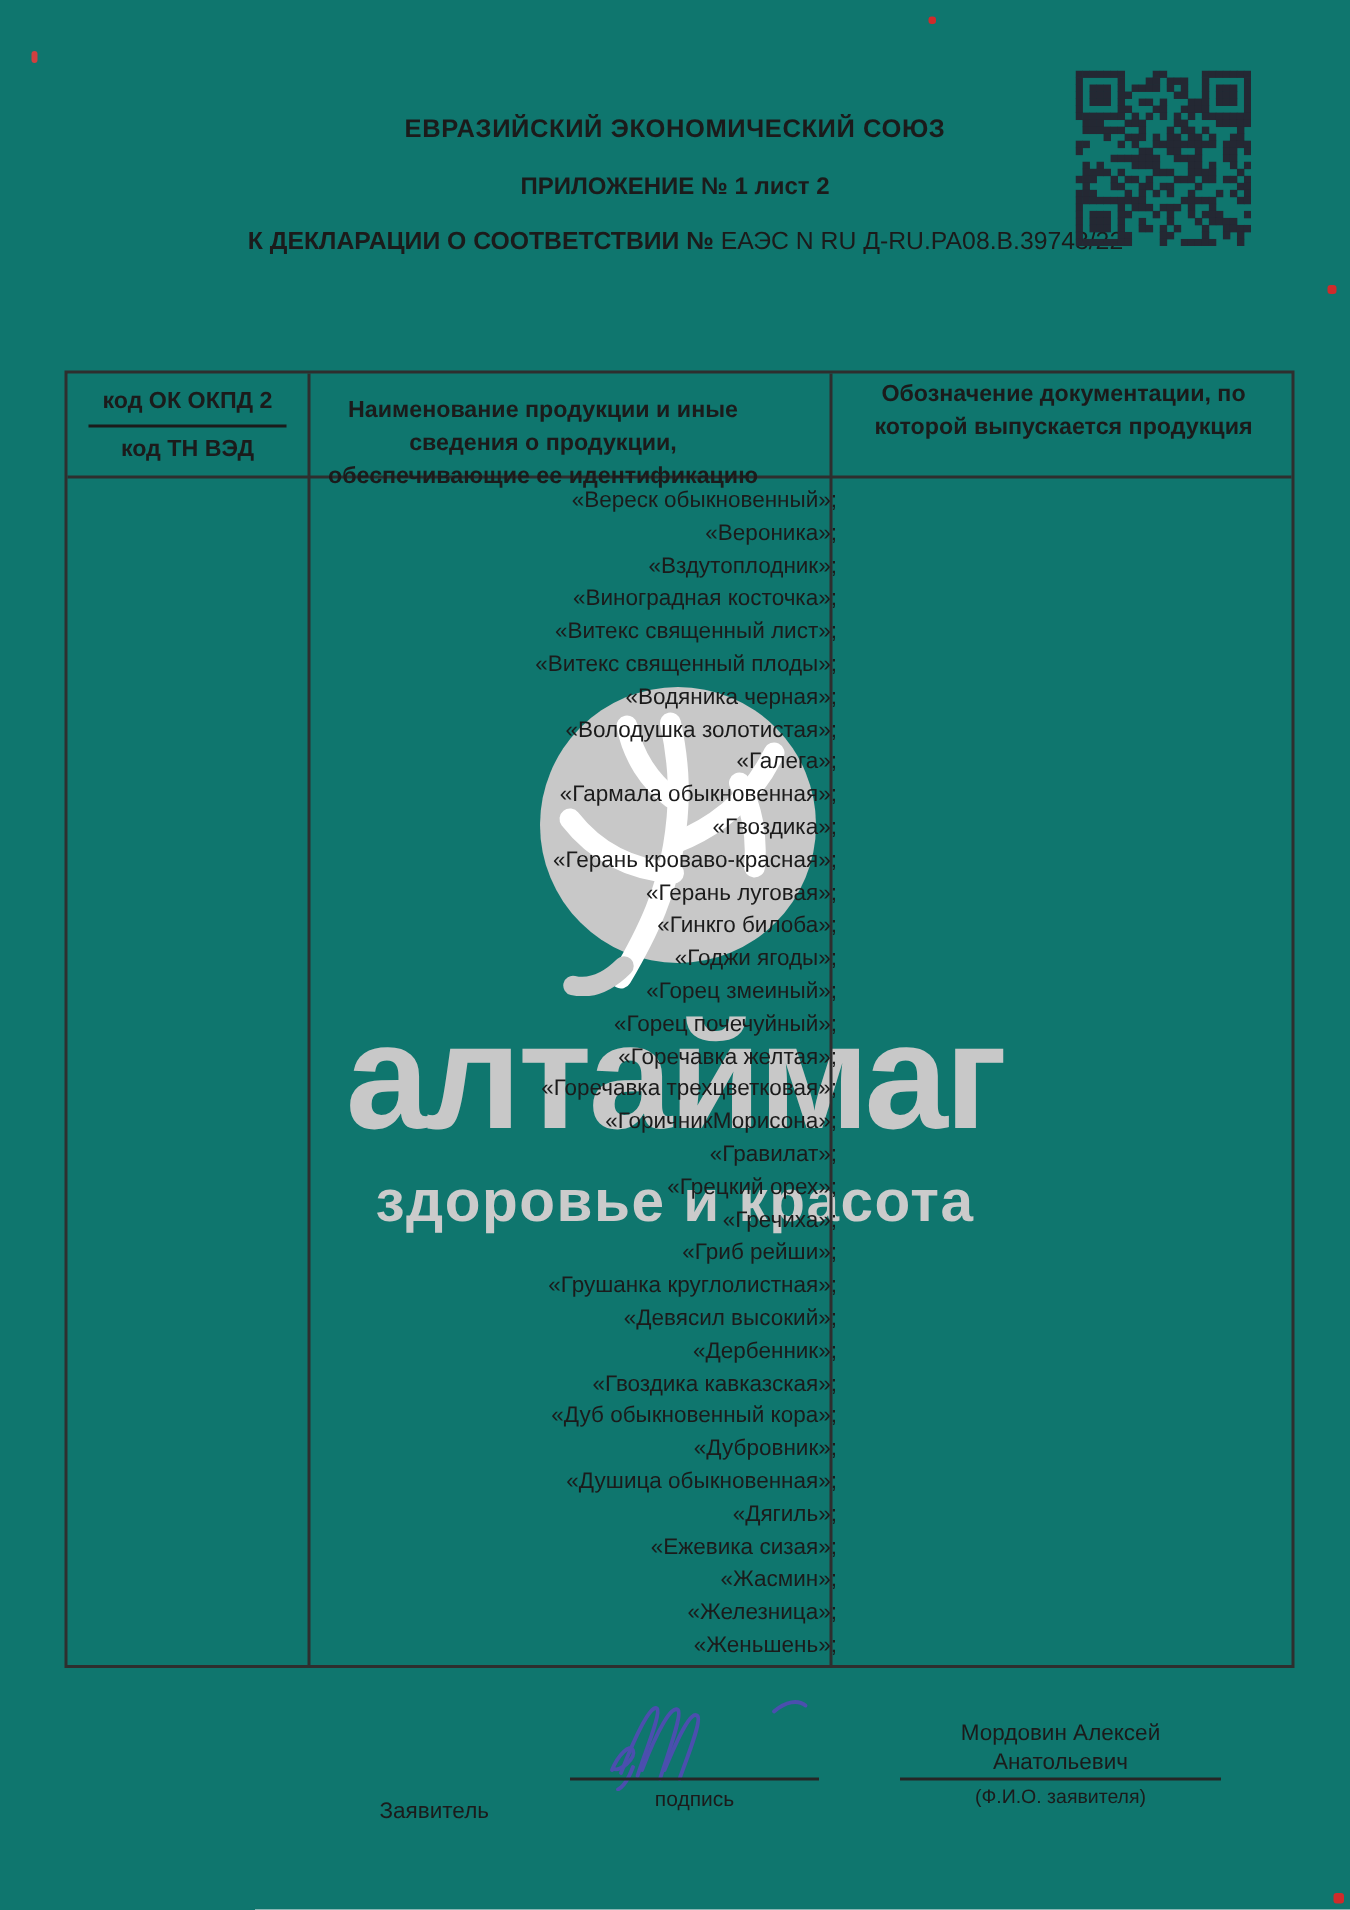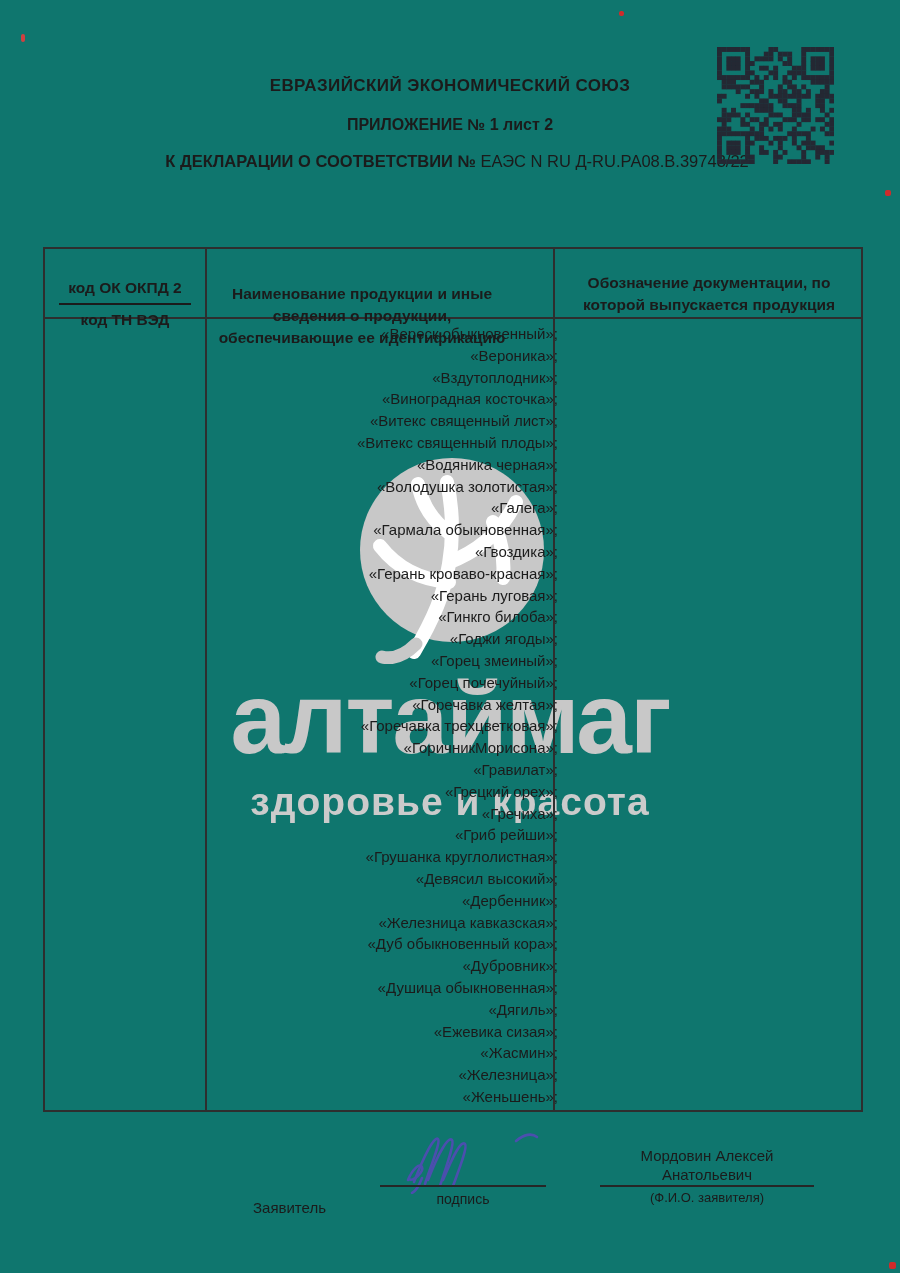--- a/index.html
+++ b/index.html
@@ -24,21 +24,21 @@
     font-size:100px; font-weight:bold; letter-spacing:-2px; color:#c8c8c8; line-height:1;}
   .wm-tagline{left:0; top:782px; width:900px; text-align:center;
     font-size:39px; font-weight:bold; letter-spacing:1px; color:#cbcbcb; line-height:1;}
   
   .tbl{position:absolute; left:43px; top:247px; width:820px; height:865px;
     border:2px solid #2e2e2e; z-index:2; background:transparent; box-sizing:border-box;}
   .vline{position:absolute; top:0; bottom:0; width:2px; background:#2e2e2e;}
   .v1{left:160px;} .v2{left:508px;}
   .hline{position:absolute; left:0; right:0; top:68px; height:2px; background:#2e2e2e;}
   .th{position:absolute; top:0; height:68px; font-size:15.5px; font-weight:bold;
-    text-align:center; line-height:22px; box-sizing:border-box;margin-top:20px;}
+    text-align:center; line-height:22px; box-sizing:border-box;}
   .th1{left:0; width:160px; padding-top:8px;}
   .th1 .frac{width:132px; height:2px; background:#1b1b1b; margin:4px auto 4px auto;}
   .th2{left:144px; width:346px; padding:14px 18px;}
   .th3{left:510px; width:308px; padding:3px 3px;}
   .products{position:absolute; left:162px; top:74px; width:340px; padding-left:11px;
     font-size:15px; line-height:21.8px; text-align:right;}
   
   .ft{position:absolute; z-index:2; font-size:15px;}
   .ft-applicant{left:253px; top:1153px;margin-top:46px;}
   .sig-svg{left:398px; top:1128px; width:150px; height:66px;}
@@ -444,21 +444,21 @@
         <div>«Горечавка желтая»;</div>
         <div>«Горечавка трехцветковая»;</div>
         <div>«ГоричникМорисона»;</div>
         <div>«Гравилат»;</div>
         <div>«Грецкий орех»;</div>
         <div>«Гречиха»;</div>
         <div>«Гриб рейши»;</div>
         <div>«Грушанка круглолистная»;</div>
         <div>«Девясил высокий»;</div>
         <div>«Дербенник»;</div>
-        <div>«Железница кавказская»;</div>
+        <div>«Гвоздика кавказская»;</div>
         <div>«Дуб обыкновенный кора»;</div>
         <div>«Дубровник»;</div>
         <div>«Душица обыкновенная»;</div>
         <div>«Дягиль»;</div>
         <div>«Ежевика сизая»;</div>
         <div>«Жасмин»;</div>
         <div>«Железница»;</div>
         <div>«Женьшень»;</div>
       </div>
   </div>

